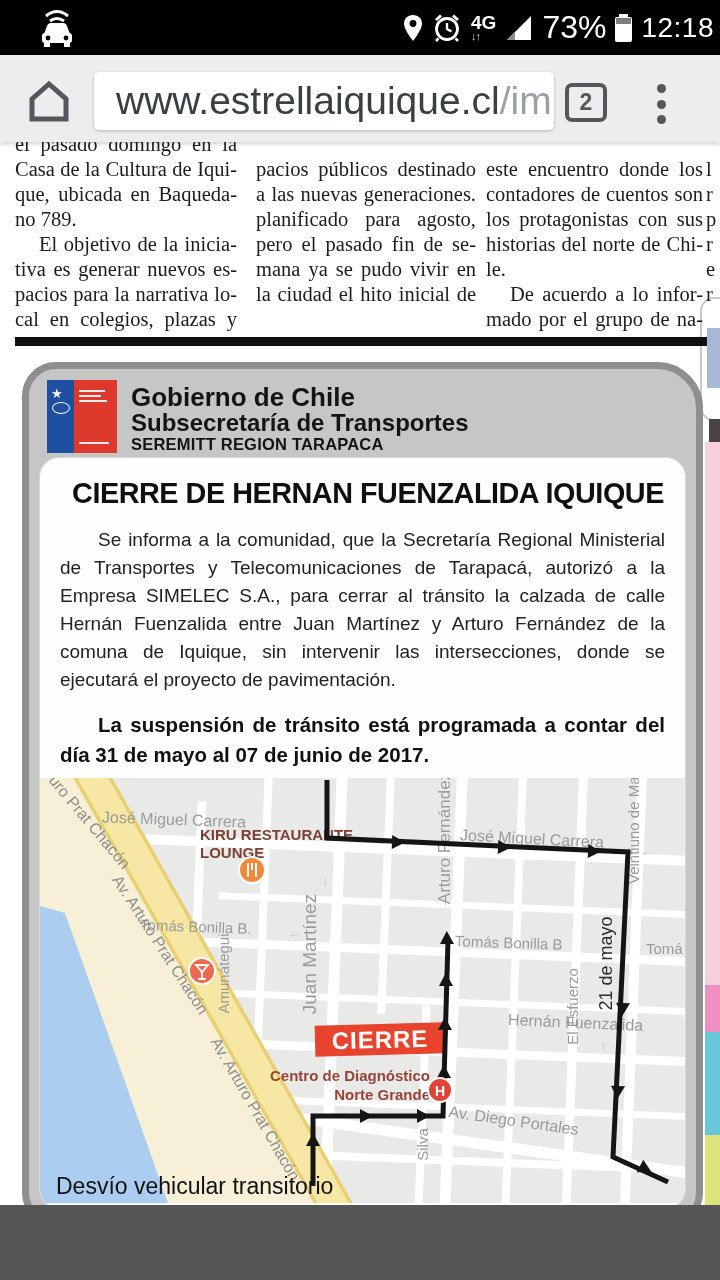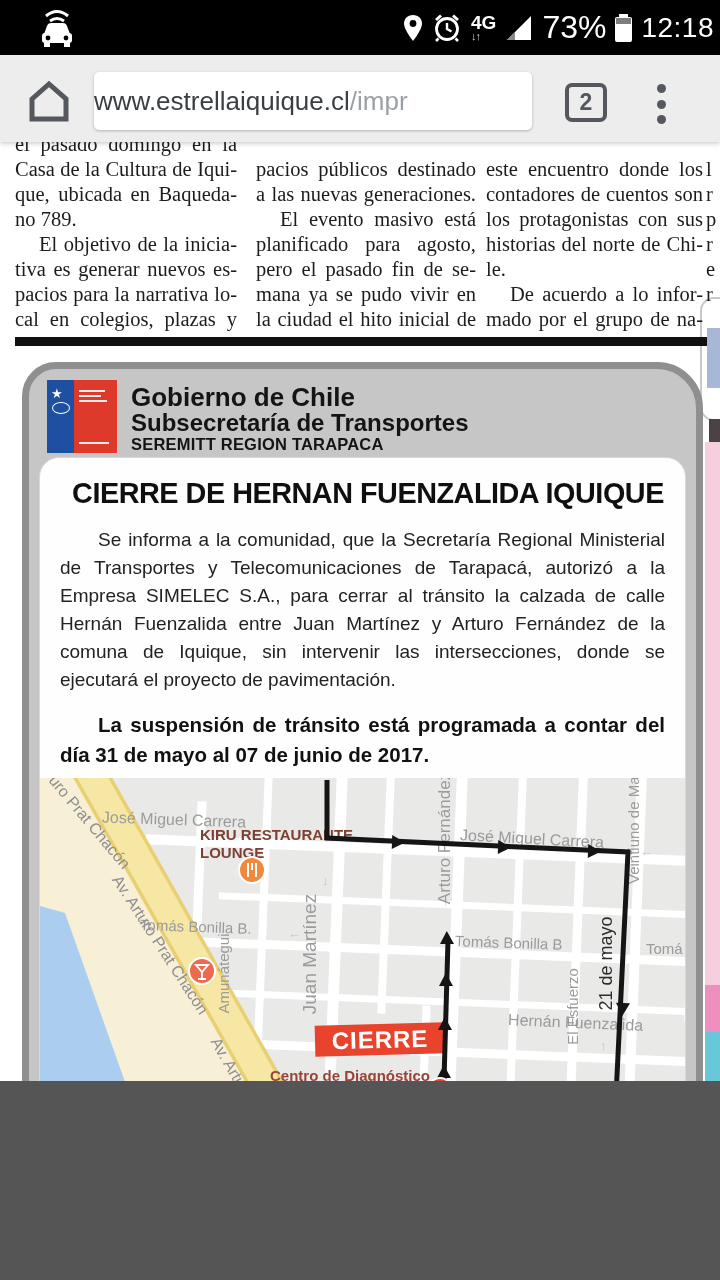--- a/index.html
+++ b/index.html
@@ -1,37 +1,37 @@
 <!DOCTYPE html>
 <html><head>
 <meta charset="utf-8">
 <style>
   html,body{margin:0;padding:0;background:#555;}
-  .screen{position:relative;width:720px;height:1081px;margin:0 auto;background:#fff;overflow:hidden;
+  .screen{position:relative;width:720px;height:1205px;margin:0 auto;background:#fff;overflow:hidden;
           font-family:"Liberation Sans",sans-serif;}
   
   .statusbar{position:absolute;left:0;top:0;width:720px;height:55px;background:#000;z-index:60;}
   .sb-left{position:absolute;left:34px;top:4px;}
   .sb-right{position:absolute;right:6px;top:0;height:55px;display:flex;align-items:center;gap:9px;color:#fff;}
   .sb-time{font-size:28px;letter-spacing:.5px;}
   .sb-pct{font-size:32px;}
   .net4g{display:flex;flex-direction:column;align-items:flex-start;line-height:1;}
   .net4g .g{font-size:19px;font-weight:bold;color:#fff;}
   .net4g .ar{font-size:11px;color:#cfcfcf;letter-spacing:-1px;margin-top:-1px;}
   .batt{position:relative;width:17px;height:28px;}
   .batt .nub{position:absolute;left:4px;top:0;width:9px;height:3px;background:#fff;}
   .batt .body{position:absolute;left:0;top:3px;width:17px;height:25px;background:#fff;border-radius:2px;}
   .batt .empty{position:absolute;left:1px;top:4px;width:15px;height:6px;background:#7d7d7d;}
   
   .chrome{position:absolute;left:0;top:55px;width:720px;height:87px;background:#ededed;z-index:55;
           box-shadow:0 2px 4px rgba(0,0,0,.18);}
   .homebtn{position:absolute;left:26px;top:24px;}
   .urlbar{position:absolute;left:94px;top:17px;width:438px;height:58px;background:#fff;border-radius:5px;
           box-shadow:0 1px 3px rgba(0,0,0,.25);display:flex;align-items:center;overflow:hidden;
-          font-size:26px;white-space:nowrap;}
+          padding-left:22px;font-size:39px;white-space:nowrap;}
   .urlbar .host{color:#3a3f44;}
   .urlbar .path{color:#9aa0a6;}
   .tabbtn{position:absolute;left:565px;top:83px;width:34px;height:31px;border:4px solid #54585e;border-radius:7px;
           color:#54585e;font-size:23px;font-weight:bold;display:flex;align-items:center;justify-content:center;}
   .menubtn{position:absolute;left:655px;top:84px;width:12px;height:40px;display:flex;flex-direction:column;
            justify-content:space-between;align-items:center;}
   .menubtn i{width:9px;height:9px;border-radius:50%;background:#54585e;}
   .tabbtn{top:28px;}          
   .menubtn{top:29px;}
   
@@ -179,21 +179,20 @@
         <div class="tline j">que, ubicada en Baqueda-</div>
         <div class="tline">no 789.</div>
         <div class="tline j ind">El objetivo de la inicia-</div>
         <div class="tline j">tiva es generar nuevos es-</div>
         <div class="tline j">pacios para la narrativa lo-</div>
         <div class="tline j">cal en colegios, plazas y es-</div>
       </div>
     <div class="col col2">
         <div class="tline j">pacios públicos destinado</div>
         <div class="tline j">a las nuevas generaciones.</div>
-        <div class="tline j ind">El evento masivo está</div>
         <div class="tline j">planificado para agosto,</div>
         <div class="tline j">pero el pasado fin de se-</div>
         <div class="tline j">mana ya se pudo vivir en</div>
         <div class="tline j">la ciudad el hito inicial de</div>
       </div>
     <div class="col col3">
         <div class="tline j">este encuentro donde los</div>
         <div class="tline j">contadores de cuentos son</div>
         <div class="tline j">los protagonistas con sus</div>
         <div class="tline j">historias del norte de Chi-</div>

